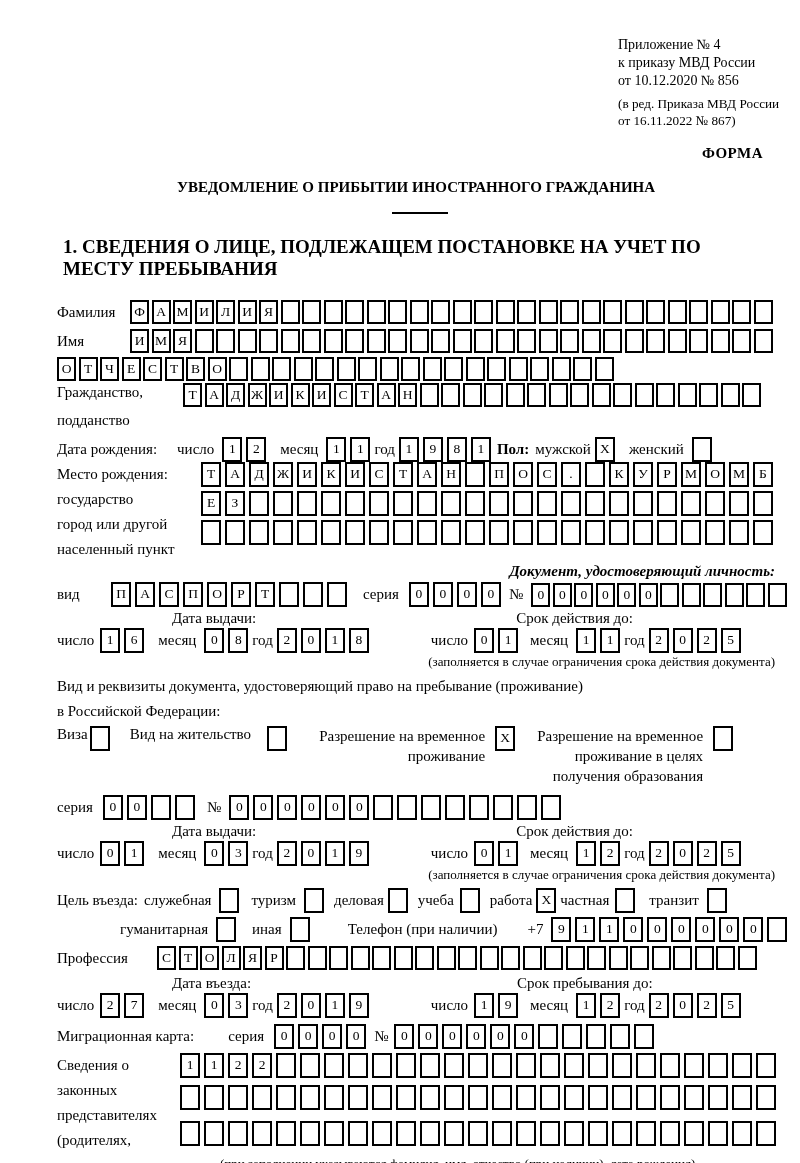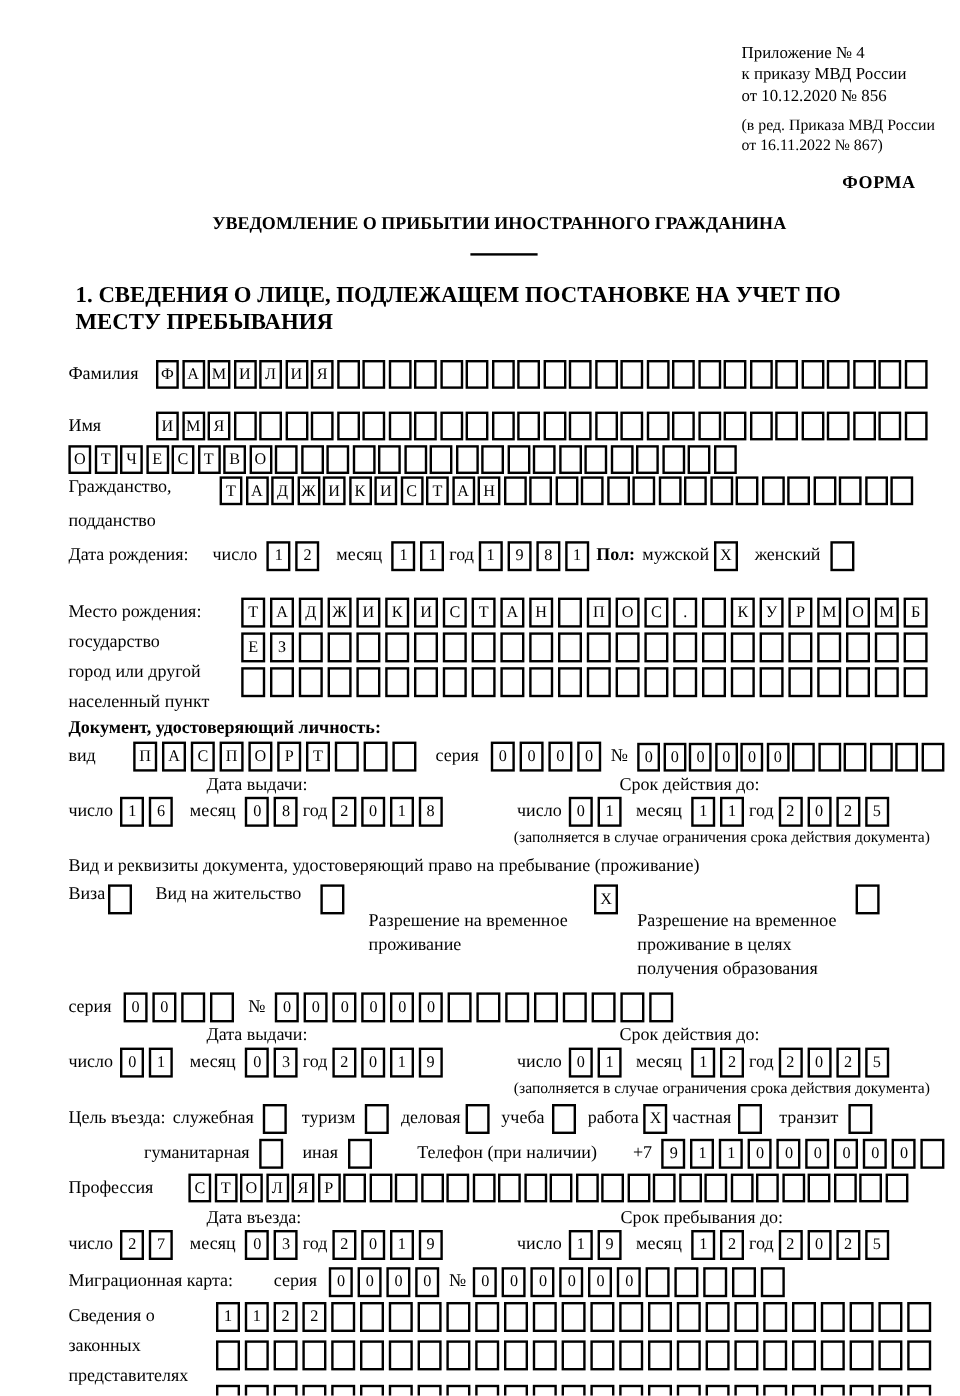--- a/index.html
+++ b/index.html
@@ -18,27 +18,27 @@
   .row{display:flex;align-items:center;}
   .row.top{align-items:flex-start;}
   .lbl{flex:none;}
   .lblcol{flex:none;line-height:19px;}
   .cells{display:inline-flex;flex:none;}
   .cell{box-sizing:border-box;flex:none;width:19px;height:24px;border:2px solid #000;margin-right:2.5px;
         text-align:center;font-size:13.5px;line-height:19px;}
   .lg .cell{width:20px;height:25px;margin-right:4px;line-height:20px;}
   .dt .cell{width:20px;height:25px;margin-right:4px;line-height:20px;}
   .bold{font-weight:bold;}
-  .center{text-align:left;}
+  .center{text-align:right;font-style:italic;}
   .note{font-size:13px;text-align:right;margin-top:1px;}
   .dgrp{display:flex;align-items:center;}
   .ml4{margin-left:4px}.ml6{margin-left:6px}.ml8{margin-left:8px}.ml10{margin-left:10px}
   .ml12{margin-left:12px}.ml16{margin-left:16px}
   .mr4{margin-right:4px}.mr6{margin-right:6px}.mr8{margin-right:8px}.mr10{margin-right:10px}
-  .opt-multiline{text-align:left;line-height:20px;margin-top:21px;}
+  .opt-multiline{text-align:right;line-height:20px;}
 </style>
 </head>
 <body>
 
 <div class="annex">
   <div>Приложение № 4</div>
   <div>к приказу МВД России</div>
   <div>от 10.12.2020 № 856</div>
   <div class="edition">
     <div>(в ред. Приказа МВД России</div>
@@ -84,21 +84,21 @@
       <span class="cell"></span>
       <span class="cell"></span>
       <span class="cell"></span>
       <span class="cell"></span>
       <span class="cell"></span>
       <span class="cell"></span>
       <span class="cell"></span>
     </span>
 </div>
 
-<div class="row" style="margin-top:19px">
+<div class="row" style="margin-top:5px">
   <span class="lbl" style="width:73px">Имя</span>
   <span class="cells">
       <span class="cell">И</span>
       <span class="cell">М</span>
       <span class="cell">Я</span>
       <span class="cell"></span>
       <span class="cell"></span>
       <span class="cell"></span>
       <span class="cell"></span>
       <span class="cell"></span>
@@ -217,21 +217,21 @@
   <span class="lbl mr4">мужской</span>
   <span class="cells dt">
       <span class="cell">X</span>
     </span>
   <span class="lbl ml10 mr8">женский</span>
   <span class="cells dt">
       <span class="cell"></span>
     </span>
 </div>
 
-<div class="row top" style="margin-top:22px">
+<div class="row top" style="margin-top:0">
   <span class="lblcol" style="width:144px;line-height:25px">
     <div>Место рождения:</div>
     <div>государство</div>
     <div>город или другой</div>
     <div>населенный пункт</div>
   </span>
   <span>
     <div class="cells lg">
         <span class="cell">Т</span>
         <span class="cell">А</span>
@@ -392,20 +392,21 @@
         <span class="cell">0</span>
         <span class="cell">2</span>
         <span class="cell">5</span>
       </span>
   </span>
 </div>
 <div class="note">(заполняется в случае ограничения срока действия документа)</div>
 
 <div style="margin-top:4px;line-height:25px">
   <div>Вид и реквизиты документа, удостоверяющий право на пребывание (проживание)</div>
+  <div>в Российской Федерации:</div>
 </div>
 <div class="row top" style="margin-top:2px">
   <span class="lbl">Виза</span>
   <span class="cells dt" style="margin-left:2px">
       <span class="cell"></span>
     </span>
   <span class="lbl ml16">Вид на жительство</span>
   <span class="cells dt ml16">
       <span class="cell"></span>
     </span>

